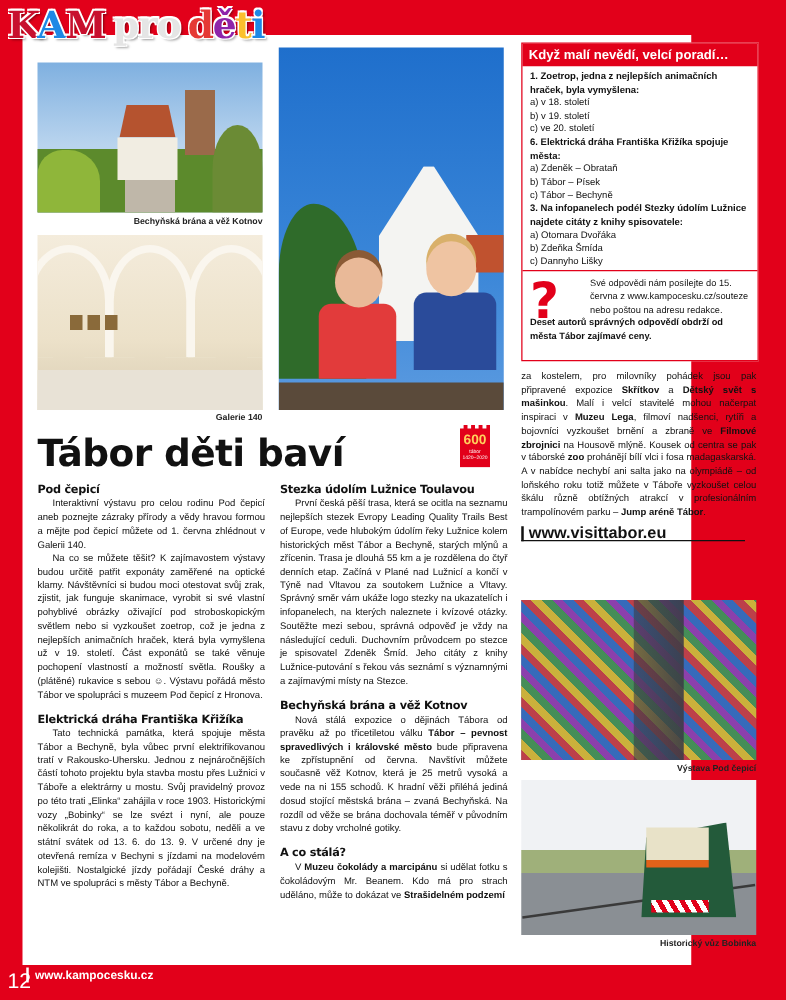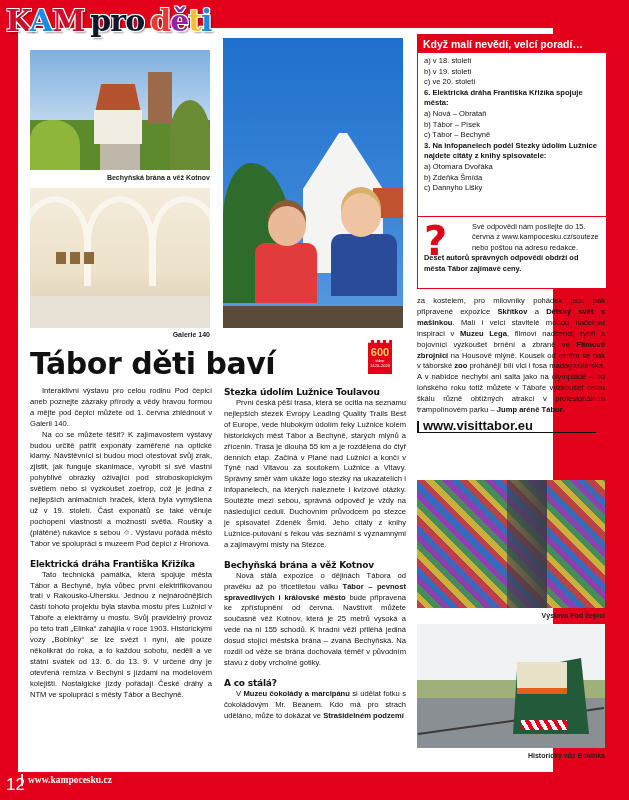--- a/index.html
+++ b/index.html
@@ -20,21 +20,21 @@
     position: absolute; left: 6px; top: 4px;
     font-family: "DejaVu Serif", serif; font-weight: bold;
     font-size: 30px; letter-spacing: -1px; line-height: 34px;
     text-shadow: 1px 1px 0 #fff, -1px -1px 0 #fff, 1px -1px 0 #fff, -1px 1px 0 #fff, 2px 2px 2px rgba(0,0,0,.4);
     z-index: 5;
     white-space: nowrap;
   }
   .masthead .kam span:nth-child(1){ color:#c8102e; }
   .masthead .kam span:nth-child(2){ color:#1e88e5; }
   .masthead .kam span:nth-child(3){ color:#c8102e; }
-  .masthead .pro { color:#0f172a; margin-left:6px; }
+  .masthead .pro { color:#e5e5e5; margin-left:6px; }
   .masthead .deti span:nth-child(1){ color:#e53935; }
   .masthead .deti span:nth-child(2){ color:#8e24aa; }
   .masthead .deti span:nth-child(3){ color:#fbc02d; }
   .masthead .deti span:nth-child(4){ color:#1e88e5; }
   .masthead .deti { margin-left:6px; }
 
   
   .photo { position: absolute; overflow: hidden; }
   .photo-kotnov {
     left: 12px; top: 22px; width: 180px; height: 120px;
@@ -153,21 +153,21 @@
   .photo-vlak .rail { position:absolute; left:0; top:96px; width:100%; height:2px; background:#3a3a3a; transform: rotate(-8deg); }
   .cap-vlak { left: 399px; top: 724px; width: 188px; }
 
   
   .footer {
     position:absolute; left: 0; top: 772px; width: 629px; height: 28px;
     color:#fff; font-size: 10px; font-weight: bold;
   }
   .footer .pageno { position:absolute; left:6px; top:3px; font-weight: normal; font-size:17px; }
   .footer .sep { position:absolute; left:21px; top:2px; width:2px; height:12px; background:#fff; }
-  .footer .url { position:absolute; left:28px; top:3px; font-family:Liberation Serif, serif; font-size:9.5px;text-align:center; }
+  .footer .url { position:absolute; left:28px; top:3px; font-family:Liberation Sans, sans-serif; font-size:9.5px;text-align:center; }
 </style>
 </head>
 <body>
 
 <div class="page">
 
   <div class="photo photo-kotnov">
     <div class="tree"></div>
     <div class="roof"></div>
     <div class="wall"></div>
@@ -195,25 +195,26 @@
     <div class="girl-body"></div>
     <div class="girl-head"></div>
     <div class="boy-body"></div>
     <div class="boy-head"></div>
     <div class="bench"></div>
   </div>
 
   <div class="quiz">
     <div class="quiz-title">Když malí nevědí, velcí poradí…</div>
     <div class="quiz-body">
+      <div class="q">1. Zoetrop, jedna z nejlepších animačních hraček, byla vymyšlena:</div>
       <div>a) v 18. století</div>
       <div>b) v 19. století</div>
       <div>c) ve 20. století</div>
       <div class="q">6. Elektrická dráha Františka Křižíka spojuje města:</div>
-      <div>a) Nová – Obrataň</div>
+      <div>a) Zdeněk – Obrataň</div>
       <div>b) Tábor – Písek</div>
       <div>c) Tábor – Bechyně</div>
       <div class="q">3. Na infopanelech podél Stezky údolím Lužnice najdete citáty z knihy spisovatele:</div>
       <div>a) Otomara Dvořáka</div>
       <div>b) Zdeňka Šmída</div>
       <div>c) Dannyho Lišky</div>
     </div>
     <div class="quiz-foot">
       <div class="qmark">?</div>
       <div class="send">Své odpovědi nám posílejte do 15. června z www.kampocesku.cz/souteze nebo poštou na adresu redakce.</div>
@@ -222,20 +223,21 @@
   </div>
 
   <h1 class="headline">Tábor děti baví</h1>
   <div class="logo600">
     <span class="num">600</span>
     <span class="sub">tábor</span>
     <span class="sub">1420–2020</span>
   </div>
 
   <div class="col col1">
+    <h3>Pod čepicí</h3>
     <p>Interaktivní výstavu pro celou rodinu Pod čepicí aneb poznejte zázraky přírody a vědy hravou formou a mějte pod čepicí můžete od 1. června zhlédnout v Galerii 140.</p>
     <p>Na co se můžete těšit? K zajímavostem výstavy budou určitě patřit exponáty zaměřené na optické klamy. Návštěvníci si budou moci otestovat svůj zrak, zjistit, jak funguje skanimace, vyrobit si své vlastní pohyblivé obrázky oživající pod stroboskopickým světlem nebo si vyzkoušet zoetrop, což je jedna z nejlepších animačních hraček, která byla vymyšlena už v 19. století. Část exponátů se také věnuje pochopení vlastností a možností světla. Roušky a (plátěné) rukavice s sebou ☺. Výstavu pořádá město Tábor ve spolupráci s muzeem Pod čepicí z Hronova.</p>
     <div class="gap"></div>
     <h3>Elektrická dráha Františka Křižíka</h3>
     <p>Tato technická památka, která spojuje města Tábor a Bechyně, byla vůbec první elektrifikovanou tratí v Rakousko-Uhersku. Jednou z nejnáročnějších částí tohoto projektu byla stavba mostu přes Lužnici v Táboře a elektrárny u mostu. Svůj pravidelný provoz po této trati „Elinka“ zahájila v roce 1903. Historickými vozy „Bobinky“ se lze svézt i nyní, ale pouze několikrát do roka, a to každou sobotu, neděli a ve státní svátek od 13. 6. do 13. 9. V určené dny je otevřená remíza v Bechyni s jízdami na modelovém kolejišti. Nostalgické jízdy pořádají České dráhy a NTM ve spolupráci s městy Tábor a Bechyně.</p>
   </div>
 
   <div class="col col2">
     <h3>Stezka údolím Lužnice Toulavou</h3>
     <p>První česká pěší trasa, která se ocitla na seznamu nejlepších stezek Evropy Leading Quality Trails Best of Europe, vede hlubokým údolím řeky Lužnice kolem historických měst Tábor a Bechyně, starých mlýnů a zřícenin. Trasa je dlouhá 55 km a je rozdělena do čtyř denních etap. Začíná v Plané nad Lužnicí a končí v Týně nad Vltavou za soutokem Lužnice a Vltavy. Správný směr vám ukáže logo stezky na ukazatelích i infopanelech, na kterých naleznete i kvízové otázky. Soutěžte mezi sebou, správná odpověď je vždy na následující ceduli. Duchovním průvodcem po stezce je spisovatel Zdeněk Šmíd. Jeho citáty z knihy Lužnice-putování s řekou vás seznámí s významnými a zajímavými místy na Stezce.</p>

